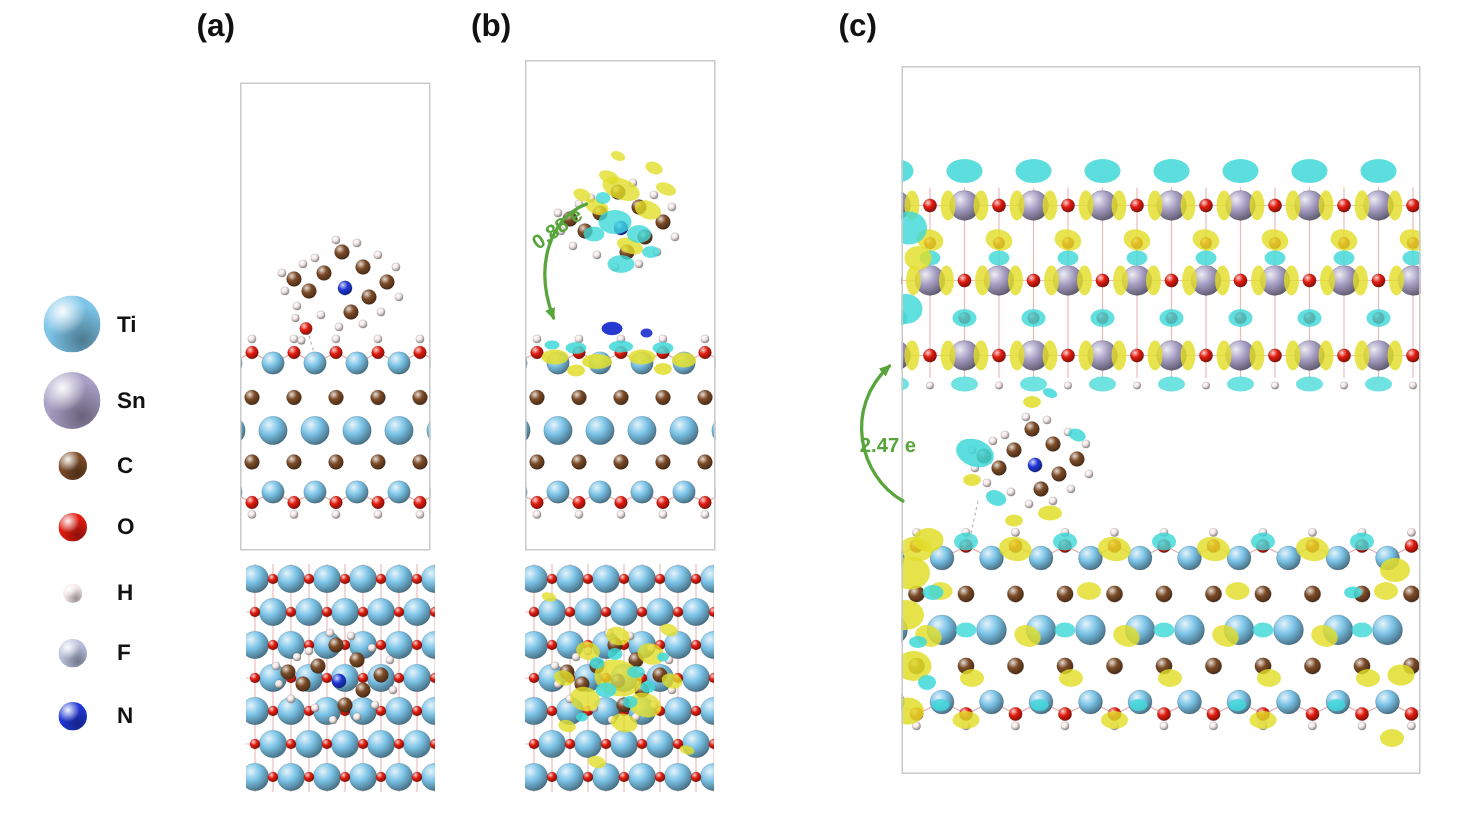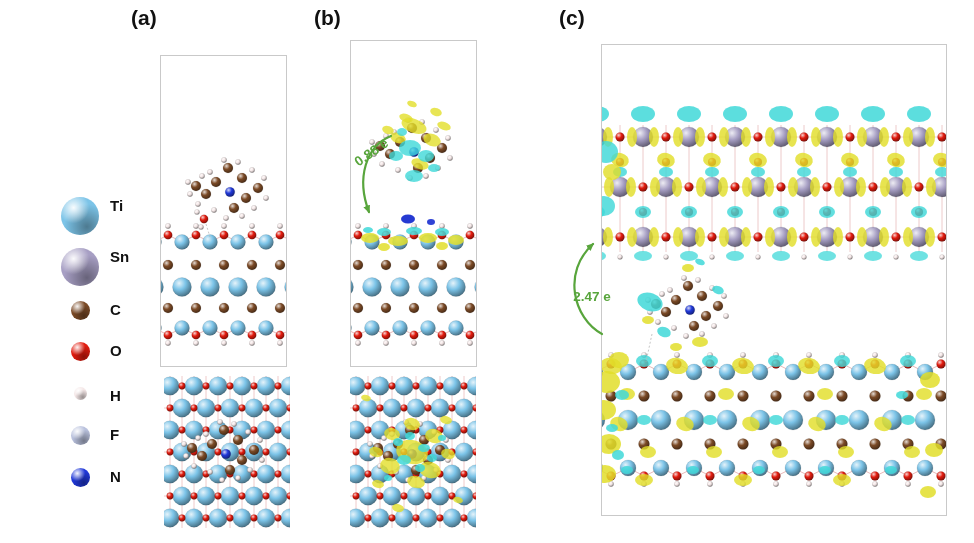--- a/index.html
+++ b/index.html
@@ -5,21 +5,21 @@
   html,body{margin:0;padding:0;}
   body{
     width:974px;height:543px;position:relative;overflow:hidden;
     background:#ffffff;
     font-family:"Liberation Sans", sans-serif;
   }
   .panel-label{
     position:absolute;top:6px;font-weight:bold;font-size:21px;color:#111;
   }
   #lab-a{left:131px;} #lab-b{left:314px;} #lab-c{left:559px;}
-  .legend-row{position:absolute;left:56px;display:flex;align-items:flex-start;}
+  .legend-row{position:absolute;left:24px;display:flex;align-items:center;}
   .slot{width:48px;display:flex;justify-content:center;align-items:center;}
   .sphere{border-radius:50%;display:block;}
   .legend-label{font-weight:bold;font-size:15px;color:#111;margin-left:6px;}
   #fig{position:absolute;left:0;top:0;}
   .charge-label{
     font-family:"Liberation Sans", sans-serif;
     font-weight:bold;font-size:13.5px;fill:var(--green);
   }
   .arrow{fill:none;stroke:var(--green);stroke-width:2.2;stroke-linecap:round;}
   .frame{fill:none;stroke:var(--frame);stroke-width:1;}

